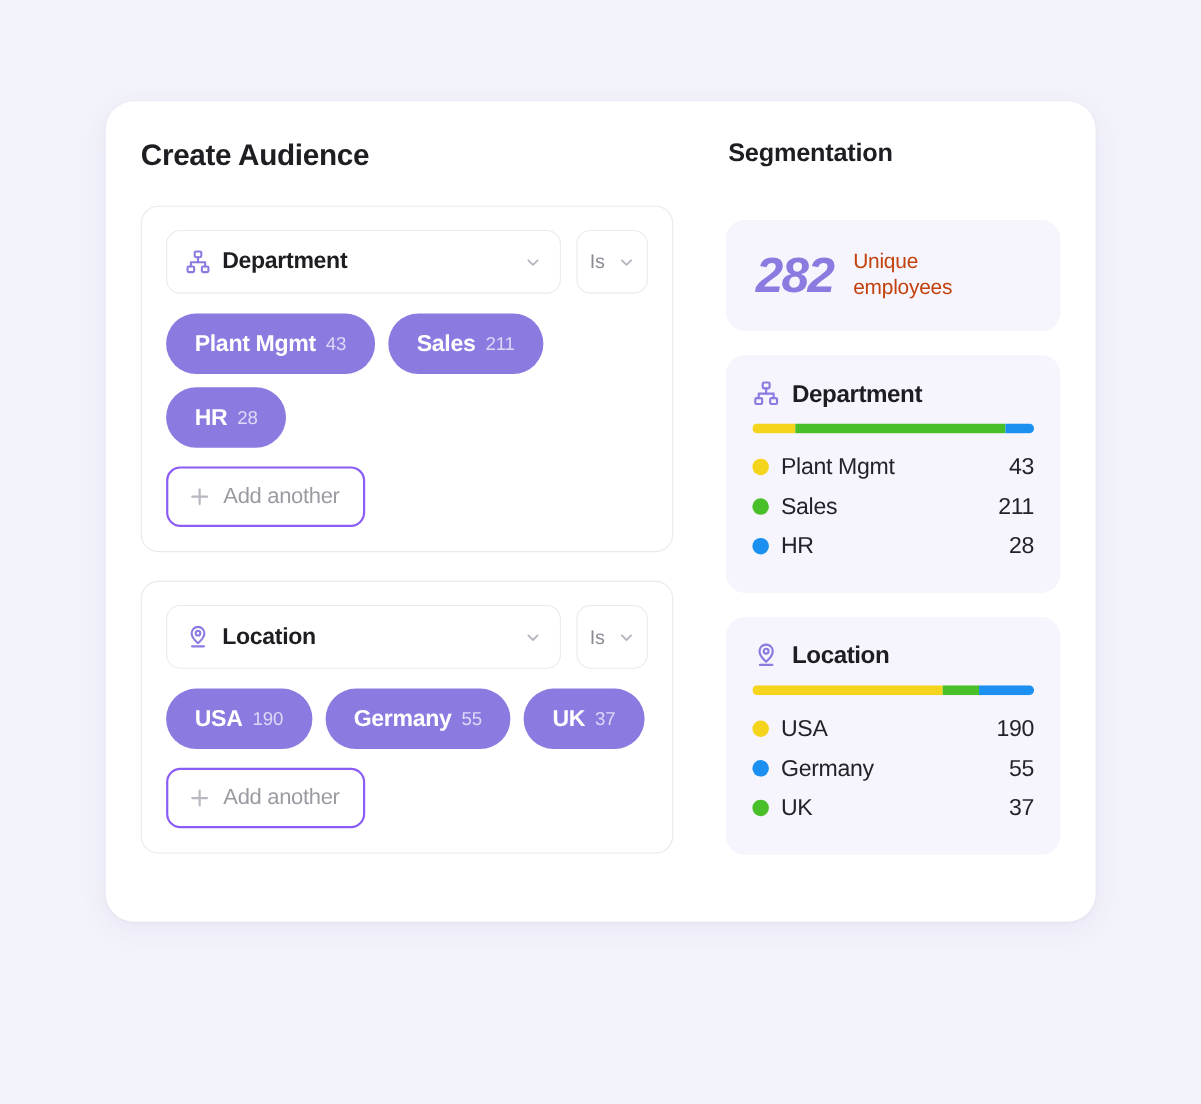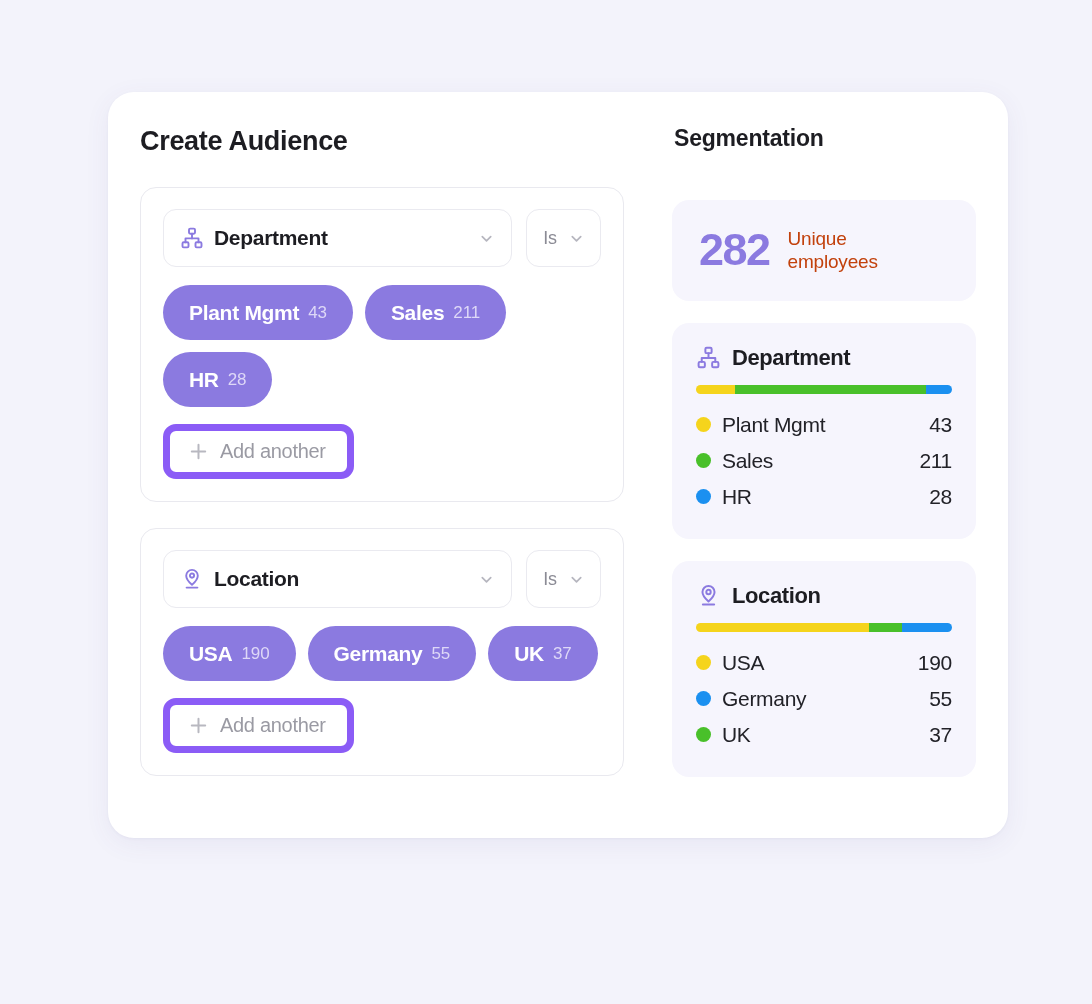--- a/index.html
+++ b/index.html
@@ -15,21 +15,21 @@
   #root {
     position: relative;
     width: 1092px;
     height: 1004px;
     background: #f3f3fb;
   }
 
   
   .panel {
     position: absolute;
-    left: 108px;
+    left: 96px;
     top: 92px;
     width: 900px;
     height: 746px;
     background: #ffffff;
     border-radius: 26px;
     box-shadow: 0 6px 26px rgba(80, 70, 140, 0.07),
                 0 1px 3px rgba(80, 70, 140, 0.05);
     display: flex;
   }
 
@@ -103,21 +103,21 @@
   .field-select .fs-label {
     font-size: 21px;
     color: #1d1d22;
     font-weight: bold;
     letter-spacing: -0.3px;
     flex: 1;
     white-space: nowrap;
   }
 
   .op-select {
-    width: 75px;
+    width: 65px;
     height: 58px;
     border: 1px solid #eaeaf0;
     border-radius: 13px;
     background: #fff;
     display: flex;
     align-items: center;
     justify-content: center;
     gap: 12px;
     cursor: pointer;
   }
@@ -168,21 +168,21 @@
     letter-spacing: -0.1px;
   }
 
   
   .add-btn {
     display: inline-flex;
     align-items: center;
     gap: 11px;
     height: 55px;
     padding: 0 21px 0 18px;
-    border: 7px solid #8b5cf6;
+    border: 2px solid #8b5cf6;
     border-radius: 13px;
     background: #fff;
     cursor: pointer;
   }
 
   .add-btn .plus {
     width: 21px;
     height: 21px;
     flex: 0 0 21px;
     display: block;
@@ -211,20 +211,21 @@
     gap: 18px;
     padding: 27px 24px 28px 27px;
   }
 
   .big-num {
     font-size: 45px;
     font-weight: bold;
     color: #8b7ae0;
     letter-spacing: -1.5px;
     line-height: 1;
+    font-style: italic;
   }
 
   .unique-label {
     font-size: 19px;
     color: #c2410c;
     line-height: 1.22;
     letter-spacing: -0.2px;
   }
 
   .card-head {

